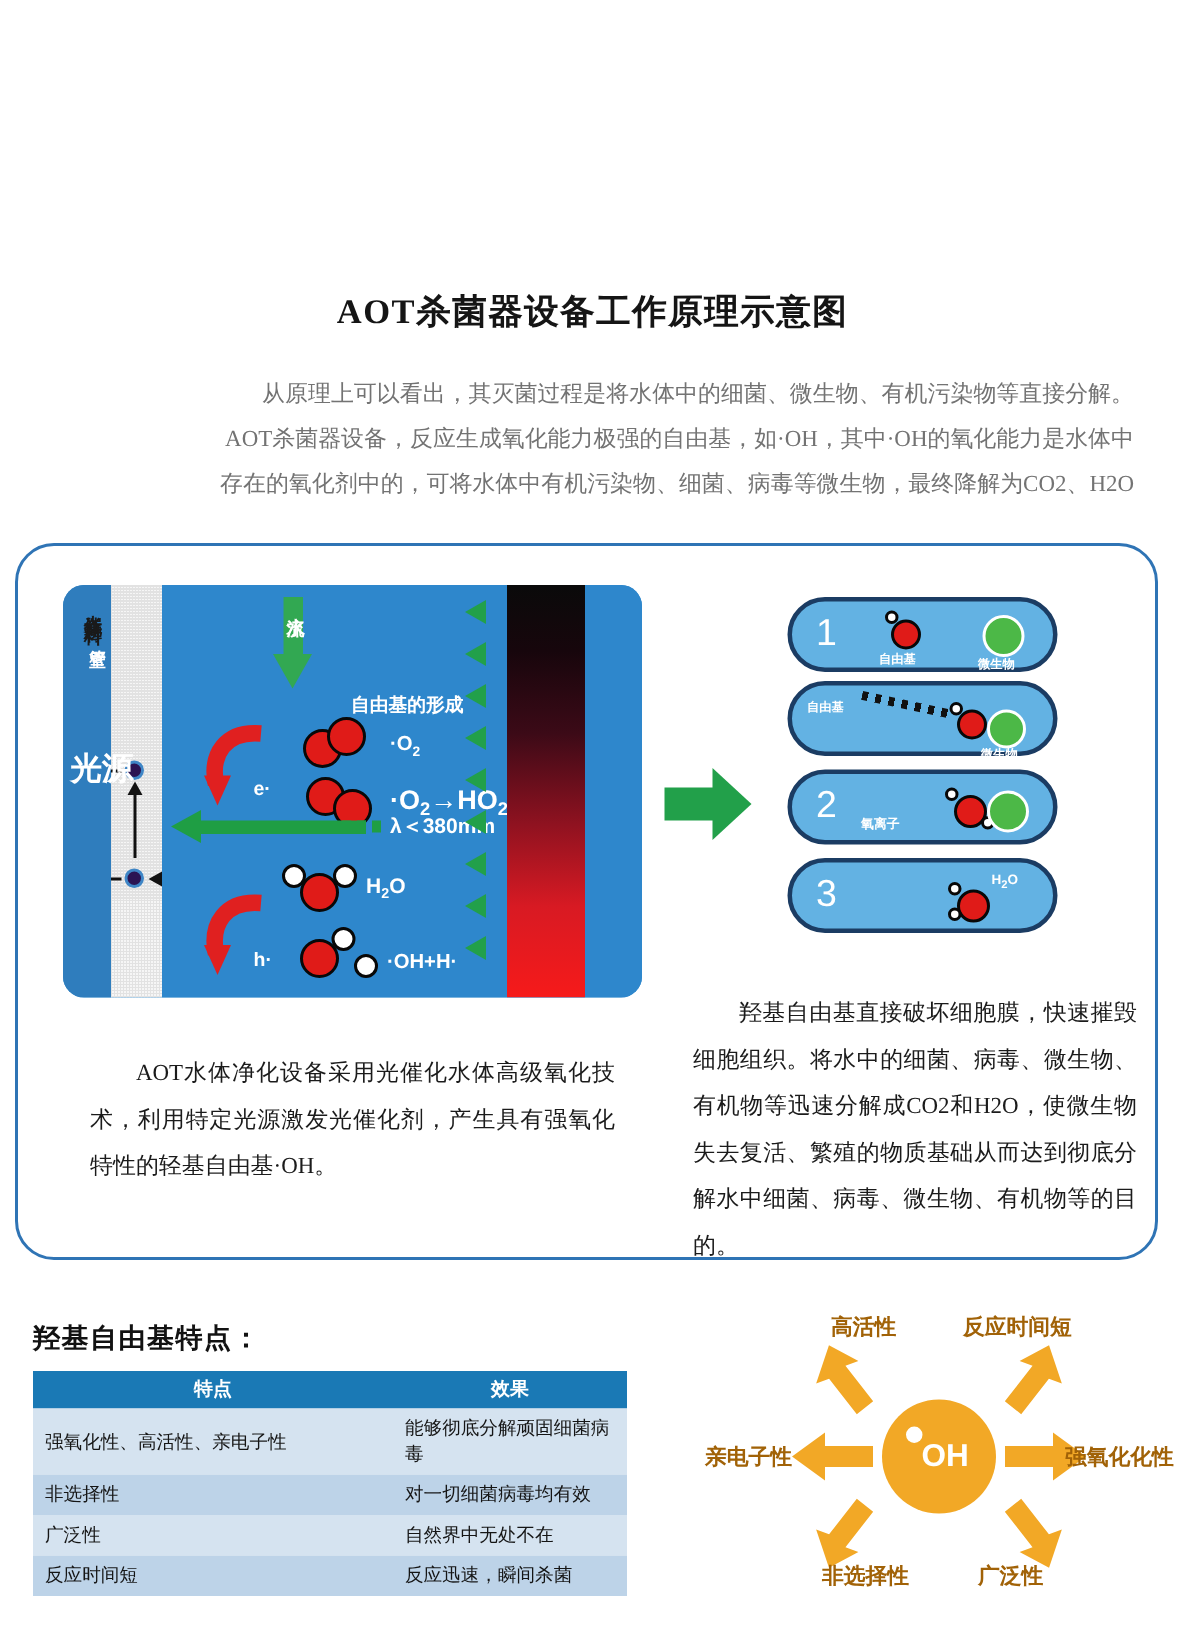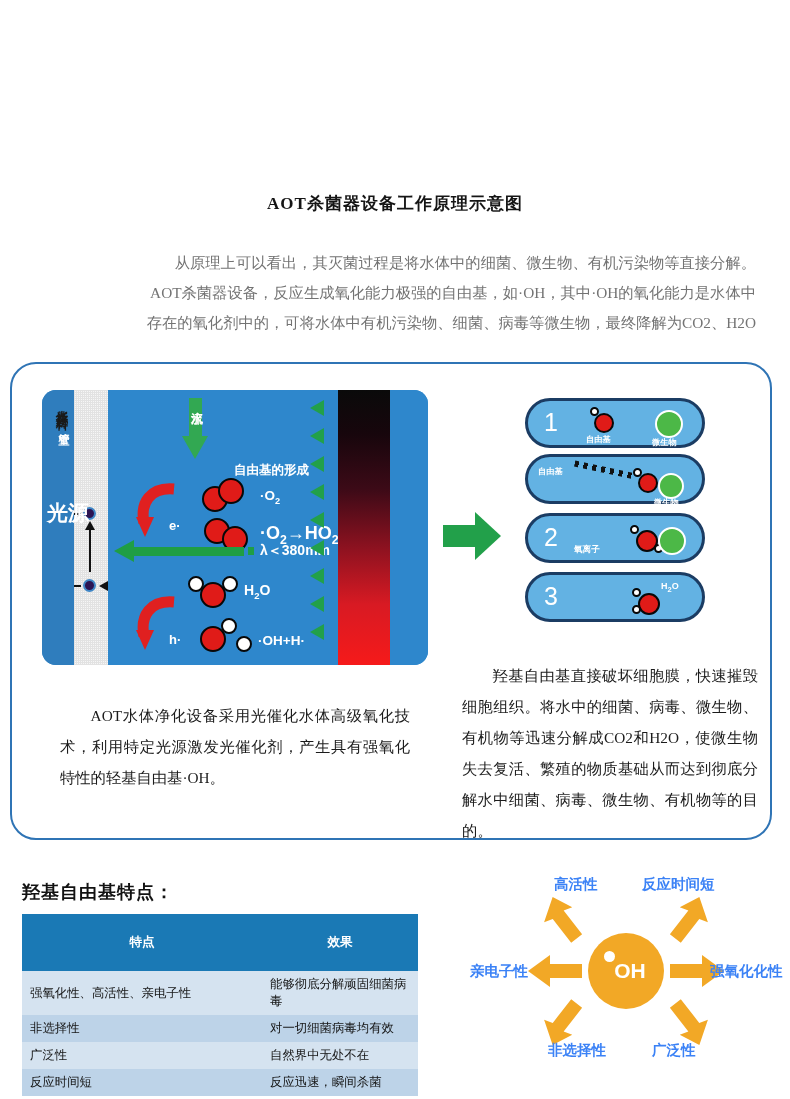--- a/index.html
+++ b/index.html
@@ -13,21 +13,21 @@
   
   .main-title{
     position:absolute;left:0;top:28px;width:790px;text-align:center;
     font-family:"Liberation Serif","DejaVu Serif",serif;
     font-size:62px;font-weight:700;letter-spacing:12px;
     color:#1b1b1b;line-height:1.15;
   }
   .sub-title{
     position:absolute;left:0;top:192px;width:790px;text-align:center;
     font-family:"Liberation Serif","DejaVu Serif",serif;
-    font-size:17px;font-weight:700;letter-spacing:1px;color:#151515;
+    font-size:23px;font-weight:700;letter-spacing:1px;color:#151515;
   }
   .intro{
     position:absolute;left:34px;top:248px;width:722px;
     font-family:"Liberation Serif","DejaVu Serif",serif;
     font-size:15.3px;line-height:30px;color:#737373;text-align:right;
   }
   .intro p{margin:0;}
 
   
   .frame{
@@ -200,21 +200,21 @@
     font-size:18px;font-weight:700;color:#121212;letter-spacing:1px;
   }
   table.feat{
     position:absolute;left:22px;top:914px;width:396px;
     border-collapse:collapse;
     font-family:"Liberation Sans","DejaVu Sans",sans-serif;
     font-size:12.4px;
   }
   table.feat th{
     background:#1a79b5;color:#ffffff;font-weight:700;
-    padding:20px 0;text-align:center;font-size:12.6px;
+    padding:4px 0;text-align:center;font-size:12.6px;
   }
   table.feat td{padding:5px 8px;color:#151515;}
   table.feat tr.r-a td{background:#d5e3f0;}
   table.feat tr.r-b td{background:#bdd3e8;}
   table.feat td.c1{width:224px;}
 
   
   .oh-wrap{position:absolute;left:470px;top:875px;width:310px;height:190px;}
   .oh-circle{
     position:absolute;left:118px;top:58px;width:76px;height:76px;border-radius:50%;
@@ -225,21 +225,21 @@
     display:flex;align-items:center;justify-content:center;
     font-family:"Liberation Sans","DejaVu Sans",sans-serif;
     font-size:21px;font-weight:700;color:#ffffff;padding-left:8px;box-sizing:border-box;
   }
   .oh-dot{
     position:absolute;left:16px;top:18px;width:11px;height:11px;
     border-radius:50%;background:#ffffff;
   }
   .oh-lab{
     position:absolute;font-family:"Liberation Sans","DejaVu Sans",sans-serif;
-    font-size:14.5px;font-weight:700;color:#3b82f6;white-space:nowrap;
+    font-size:14.5px;font-weight:700;color:#a16207;white-space:nowrap;
   }
   .oh-arrow{position:absolute;}
 </style>
 </head>
 <body>
 
 <div class="page">
 
   <div class="sub-title">AOT杀菌器设备工作原理示意图</div>
 

